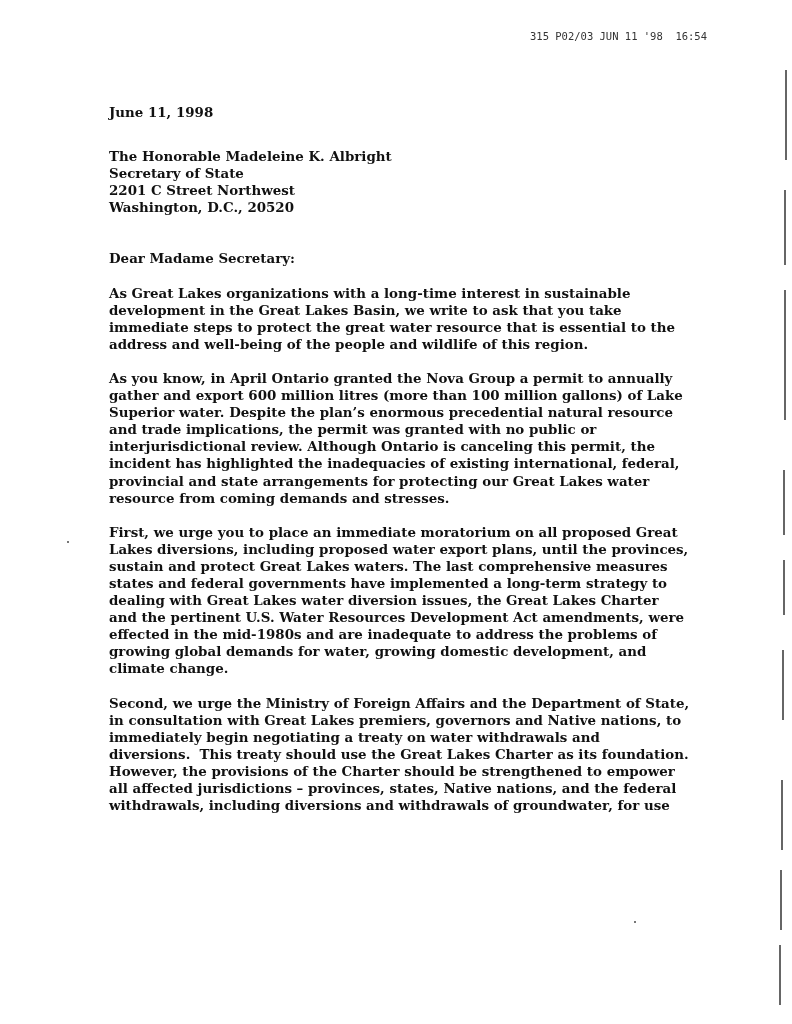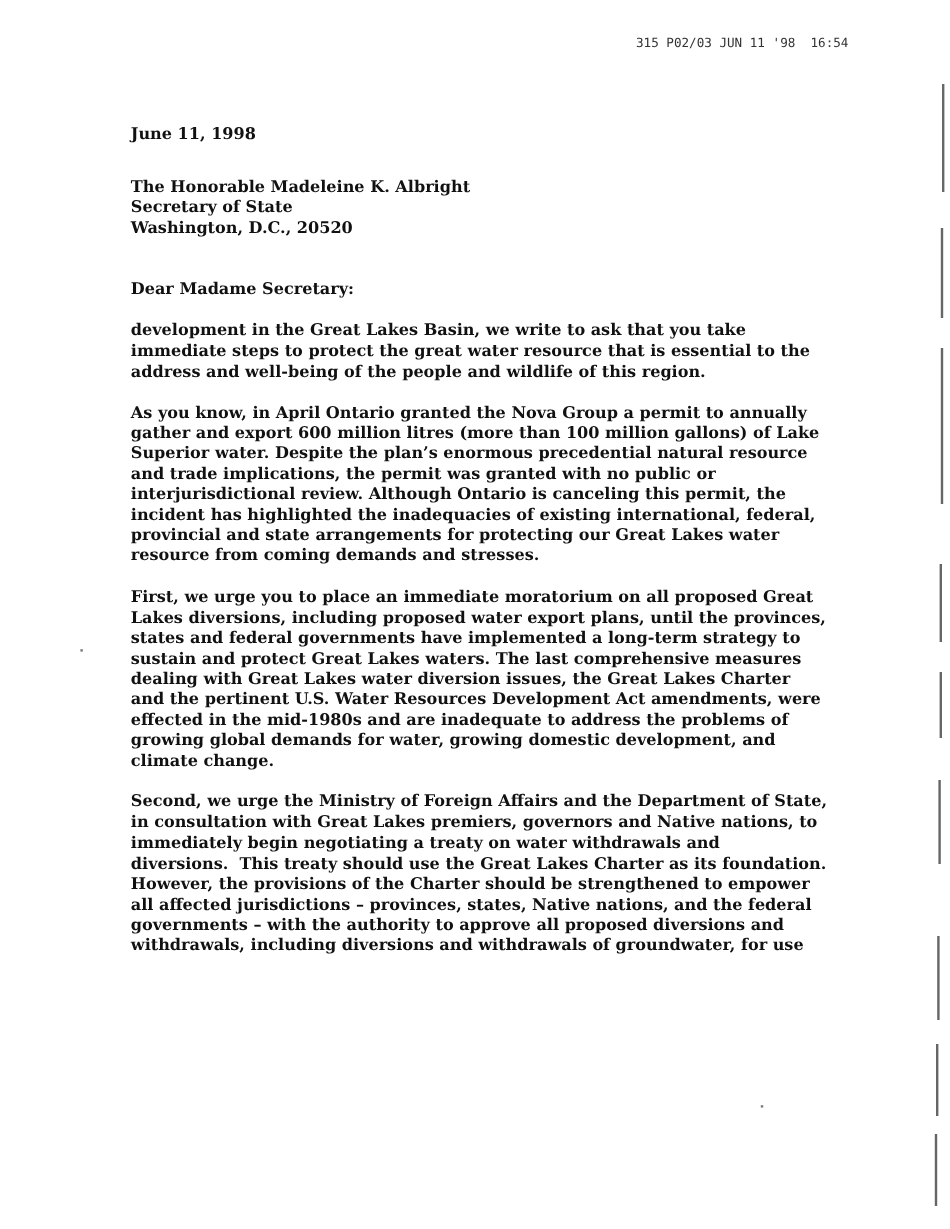--- a/index.html
+++ b/index.html
@@ -26,62 +26,63 @@
 <body>
 
 <div class="fax-header">315 P02/03 JUN 11 '98  16:54</div>
 
 <div class="letter">
   <div class="line date">June 11, 1998</div>
 
   <div class="address">
     <span class="line">The Honorable Madeleine K. Albright</span>
     <span class="line">Secretary of State</span>
+    <span class="line">2201 C Street Northwest</span>
     <span class="line">Washington, D.C., 20520</span>
   </div>
 
   <div class="line salutation">Dear Madame Secretary:</div>
 
   <div class="para">
+    <span class="line">As Great Lakes organizations with a long-time interest in sustainable</span>
     <span class="line">development in the Great Lakes Basin, we write to ask that you take</span>
     <span class="line">immediate steps to protect the great water resource that is essential to the</span>
     <span class="line">address and well-being of the people and wildlife of this region.</span>
   </div>
 
   <div class="para">
     <span class="line">As you know, in April Ontario granted the Nova Group a permit to annually</span>
     <span class="line">gather and export 600 million litres (more than 100 million gallons) of Lake</span>
     <span class="line">Superior water. Despite the plan’s enormous precedential natural resource</span>
     <span class="line">and trade implications, the permit was granted with no public or</span>
     <span class="line">interjurisdictional review. Although Ontario is canceling this permit, the</span>
     <span class="line">incident has highlighted the inadequacies of existing international, federal,</span>
     <span class="line">provincial and state arrangements for protecting our Great Lakes water</span>
     <span class="line">resource from coming demands and stresses.</span>
   </div>
 
   <div class="para">
     <span class="line">First, we urge you to place an immediate moratorium on all proposed Great</span>
     <span class="line">Lakes diversions, including proposed water export plans, until the provinces,</span>
+    <span class="line">sustain and protect Great Lakes waters. The last comprehensive measures</span>
     <span class="line">states and federal governments have implemented a long-term strategy to</span>
-    <span class="line">sustain and protect Great Lakes waters. The last comprehensive measures</span>
     <span class="line">dealing with Great Lakes water diversion issues, the Great Lakes Charter</span>
     <span class="line">and the pertinent U.S. Water Resources Development Act amendments, were</span>
     <span class="line">effected in the mid-1980s and are inadequate to address the problems of</span>
     <span class="line">growing global demands for water, growing domestic development, and</span>
     <span class="line">climate change.</span>
   </div>
 
   <div class="para">
     <span class="line">Second, we urge the Ministry of Foreign Affairs and the Department of State,</span>
     <span class="line">in consultation with Great Lakes premiers, governors and Native nations, to</span>
     <span class="line">immediately begin negotiating a treaty on water withdrawals and</span>
     <span class="line">diversions.  This treaty should use the Great Lakes Charter as its foundation.</span>
     <span class="line">However, the provisions of the Charter should be strengthened to empower</span>
     <span class="line">all affected jurisdictions – provinces, states, Native nations, and the federal</span>
-    <span class="line">governments – with the authority to approve all proposed diversions and</span>
     <span class="line">withdrawals, including diversions and withdrawals of groundwater, for use</span>
   </div>
 </div>
 
 <div class="edge-line" style="left:785px; top:70px; height:90px;"></div>
 <div class="edge-line" style="left:784px; top:190px; height:75px;"></div>
 <div class="edge-line" style="left:784px; top:290px; height:130px;"></div>
 <div class="edge-line" style="left:783px; top:470px; height:65px;"></div>
 <div class="edge-line" style="left:783px; top:560px; height:55px;"></div>
 <div class="edge-line" style="left:782px; top:650px; height:70px;"></div>

